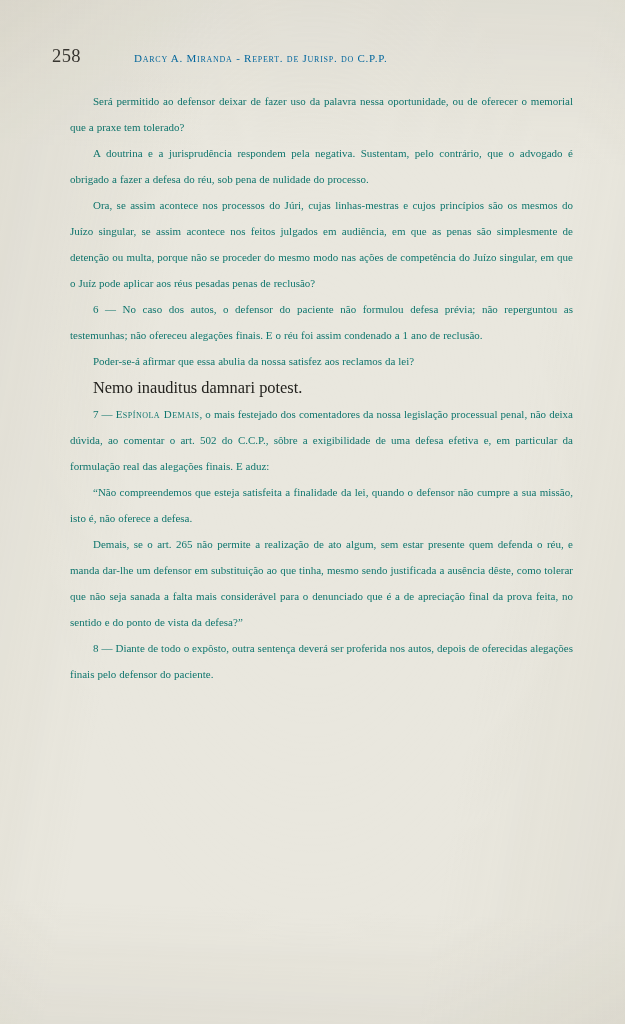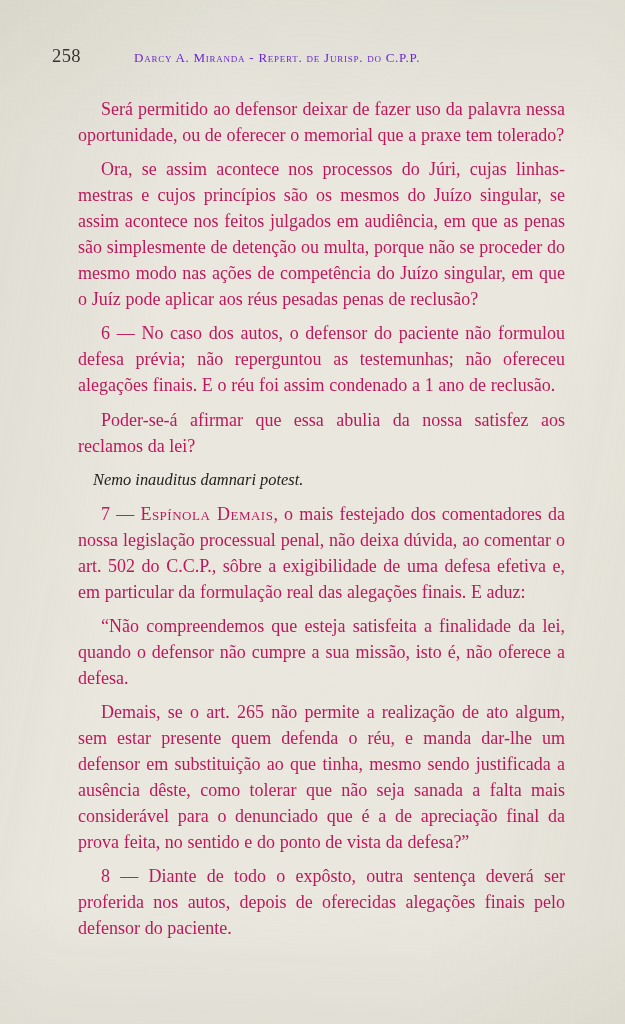--- a/index.html
+++ b/index.html
@@ -47,52 +47,51 @@
     align-items: baseline;
   }
   .folio {
     font-size: 18.5px;
     letter-spacing: 0.4px;
     color: #3a3833;
     width: 82px;
     flex: 0 0 82px;
   }
   .head-title {
-    font-size: 13px;
+    font-size: 11px;
     font-variant: small-caps;
     letter-spacing: 0.75px;
     white-space: nowrap;
-    color: #6d28d9;
+    color: #0369a1;
   }
 
   
   .textblock {
     position: absolute;
     left: 62px;
     top: 88px;
     width: 503px;
   }
   p.para {
-    margin: 8px;
-    font-size: 18px;
+    margin: 0;
+    font-size: 11px;
     line-height: 26.05px;
     text-align: justify;
     text-align-last: left;
     text-indent: 23px;
-    color: #be185d;
+    color: #0f766e;
     word-spacing: 0.2px;
     -webkit-hyphens: none;
     hyphens: none;
   }
   p.italic-line {
     margin: 0;
     font-size: 16.4px;
     line-height: 26.05px;
     text-indent: 23px;
-    font-style: italic;
     text-align: left;
     color: #23221e;
   }
   .sc {
     font-variant: small-caps;
     letter-spacing: 0.5px;
   }
 </style>
 </head>
 <body>
@@ -100,20 +99,21 @@
 <div class="page">
 
   <div class="running-head">
     <span class="folio">258</span>
     <span class="head-title">Darcy A. Miranda - Repert. de Jurisp. do C.P.P.</span>
   </div>
 
   <div class="textblock">
 
     <p class="para">Será permitido ao defensor deixar de fazer uso da palavra nessa oportunidade, ou de oferecer o memorial que a praxe tem tolerado?</p>
+    <p class="para">A doutrina e a jurisprudência respondem pela negativa.  Sustentam, pelo contrário, que o advogado é obrigado a fazer a defesa do réu, sob pena de nulidade do processo.</p>
     <p class="para">Ora, se assim acontece nos processos do Júri, cujas linhas-mestras e cujos princípios são os mesmos do Juízo singular, se assim acontece nos feitos julgados em audiência, em que as penas são simplesmente de detenção ou multa, porque não se proceder do mesmo modo nas ações de competência do Juízo singular, em que o Juíz pode aplicar aos réus pesadas penas de reclusão?</p>
     <p class="para">6 — No caso dos autos, o defensor do paciente não formulou defesa prévia; não reperguntou as testemunhas; não ofereceu alegações finais.  E o réu foi assim condenado a 1 ano de reclusão.</p>
     <p class="para">Poder-se-á afirmar que essa abulia da nossa satisfez aos reclamos da lei?</p>
 
     <p class="italic-line">Nemo inauditus damnari potest.</p>
 
     <p class="para"><span>7 — </span><span class="sc">Espínola Demais</span><span>, o mais festejado dos comentadores da nossa legislação processual penal, não deixa dúvida, ao comentar o art. 502 do C.C.P., sôbre a exigibilidade de uma defesa efetiva e, em particular da formulação real das alegações finais.  E aduz:</span></p>
 
     <p class="para">“Não compreendemos que esteja satisfeita a finalidade da lei, quando o defensor não cumpre a sua missão, isto é, não oferece a defesa.</p>
     <p class="para">Demais, se o art. 265 não permite a realização de ato algum, sem estar presente quem defenda o réu, e manda dar-lhe um defensor em substituição ao que tinha, mesmo sendo justificada a ausência dêste, como tolerar que não seja sanada a falta mais considerável para o denunciado que é a de apreciação final da prova feita, no sentido e do ponto de vista da defesa?”</p>

